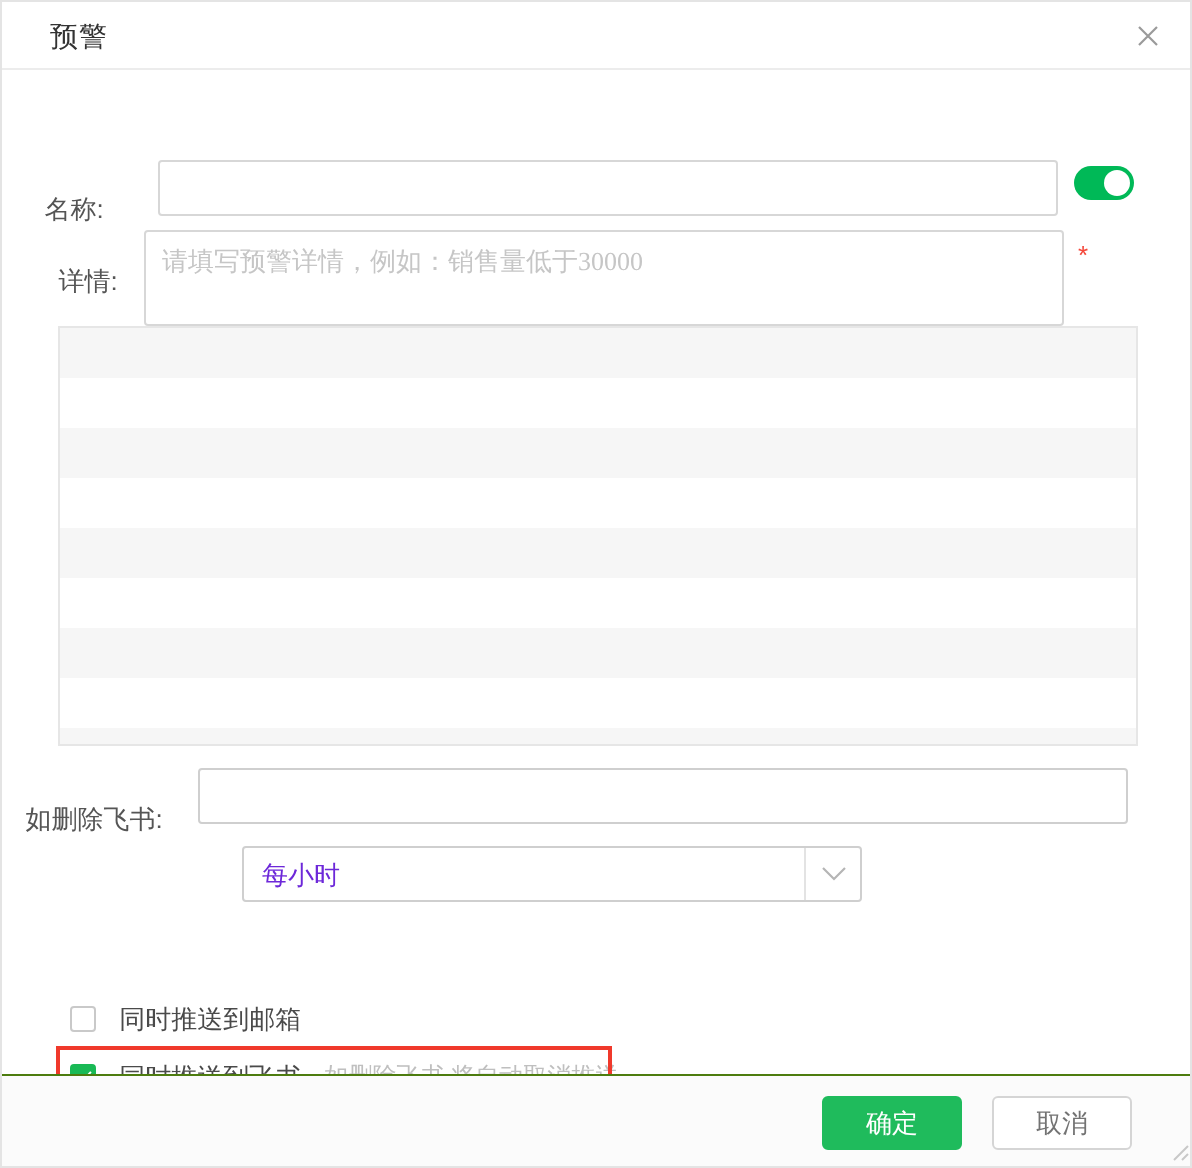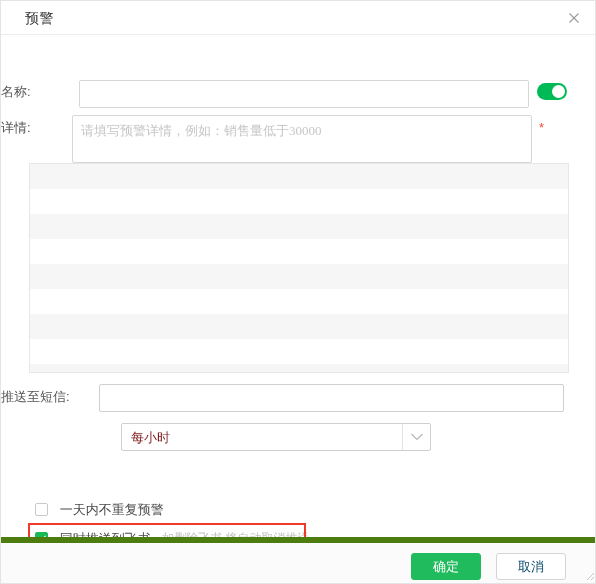--- a/index.html
+++ b/index.html
@@ -52,24 +52,25 @@
 
   
   .dialog-body {
     position: absolute;
     left: 0; top: 34px;
     width: 596px;
     height: 504px;
   }
   .label {
     position: absolute;
-    text-align: left;
+    text-align: center;
     font-size: 13px;
     color: #555555;
     line-height: 18px;
+    margin-top: 13px;
   }
 
   
   .name-input {
     position: absolute;
     left: 78px; top: 45px;
     width: 450px; height: 28px;
     box-sizing: border-box;
     border: 1px solid #d7d7d7;
     background: #ffffff;
@@ -171,21 +172,21 @@
     box-sizing: border-box;
     border: 1px solid #cfcfcf;
     background: #ffffff;
     border-radius: 2px;
     cursor: pointer;
   }
   .cycle-value {
     position: absolute;
     left: 9px; top: 5px;
     font-size: 13px;
-    color: #7f1d1d;
+    color: #6d28d9;
   }
   .cycle-caret {
     position: absolute;
     right: 0; top: 0;
     width: 28px; height: 26px;
     border-left: 1px solid #e3e3e3;
     box-sizing: border-box;
     color: #b5b5b5;
     cursor: pointer;
   }
@@ -255,21 +256,21 @@
     pointer-events: none;
   }
 
   
   .dialog-footer {
     position: absolute;
     left: 0; bottom: 0;
     width: 596px;
     height: 46px;
     background: #fbfbfb;
-    border-top: 6px solid #4d7c0f;
+    border-top: 1px solid #4d7c0f;
     box-sizing: border-box;
   }
   .btn {
     position: absolute;
     top: 10px;
     height: 27px;
     box-sizing: border-box;
     font-size: 13px;
     font-family: "Liberation Sans", "DejaVu Sans", sans-serif;
     border-radius: 3px;
@@ -283,21 +284,21 @@
     width: 70px;
     background: #1fbb5c;
     border: 1px solid #1fbb5c;
     color: #ffffff;
   }
   .btn-cancel {
     left: 495px;
     width: 70px;
     background: #ffffff;
     border: 1px solid #d5d5d5;
-    color: #0c4a6e;
+    color: #737373;
   }
   .resize-handle {
     position: absolute;
     right: 2px; bottom: 2px;
     width: 12px; height: 12px;
     color: #c8c8c8;
   }
 </style>
 </head>
 <body>
@@ -314,53 +315,53 @@
   </div>
 
   <div class="dialog-body">
 
     <div class="label" style="left:0px; top:48px; width:72px;">名称:</div>
     <input class="name-input" type="text" value="" placeholder="" style="">
     <div class="toggle">
       <div class="knob"></div>
     </div>
 
-    <div class="label" style="left:0px; top:84px; width:62px;">详情:</div>
+    <div class="label" style="left:12px; top:84px; width:62px;">详情:</div>
     <textarea class="detail-input" placeholder="请填写预警详情，例如：销售量低于30000" style=""></textarea>
     <div class="required-star">*</div>
 
     <div class="edit-link">编辑</div>
     <div class="cond-table">
       <div class="cond-row alt"></div>
       <div class="cond-row"></div>
       <div class="cond-row alt"></div>
       <div class="cond-row"></div>
       <div class="cond-row alt"></div>
       <div class="cond-row"></div>
       <div class="cond-row alt"></div>
       <div class="cond-row"></div>
       <div class="cond-row alt"></div>
     </div>
 
-    <div class="label" style="left:0px; top:353px; width:92px;">推送至短信:</div>
+    <div class="label" style="left:0px; top:353px; width:92px;">如删除飞书:</div>
     <input class="remind-input" type="text" value="" placeholder="" style="">
 
     <div class="cycle-select">
       <span class="cycle-value">每小时</span>
       <span class="cycle-caret">
         <svg width="14" height="10" viewBox="0 0 14 10" aria-hidden="true">
           <path d="M1.5 2 L7 7.5 L12.5 2" stroke="currentColor" stroke-width="1.1" fill="none"></path>
         </svg>
       </span>
     </div>
 
 
     <div class="cb-row row-email">
       <span class="cbox"></span>
-      <span class="cb-label">一天内不重复预警</span>
+      <span class="cb-label">同时推送到邮箱</span>
     </div>
 
     <div class="cb-row row-feishu">
       <span class="cbox checked"></span>
       <span class="cb-label">同时推送到飞书</span>
       <span class="cb-hint">如删除飞书,将自动取消推送</span>
     </div>
     <div class="highlight-box"></div>
 
     <div class="cb-row row-sms">

